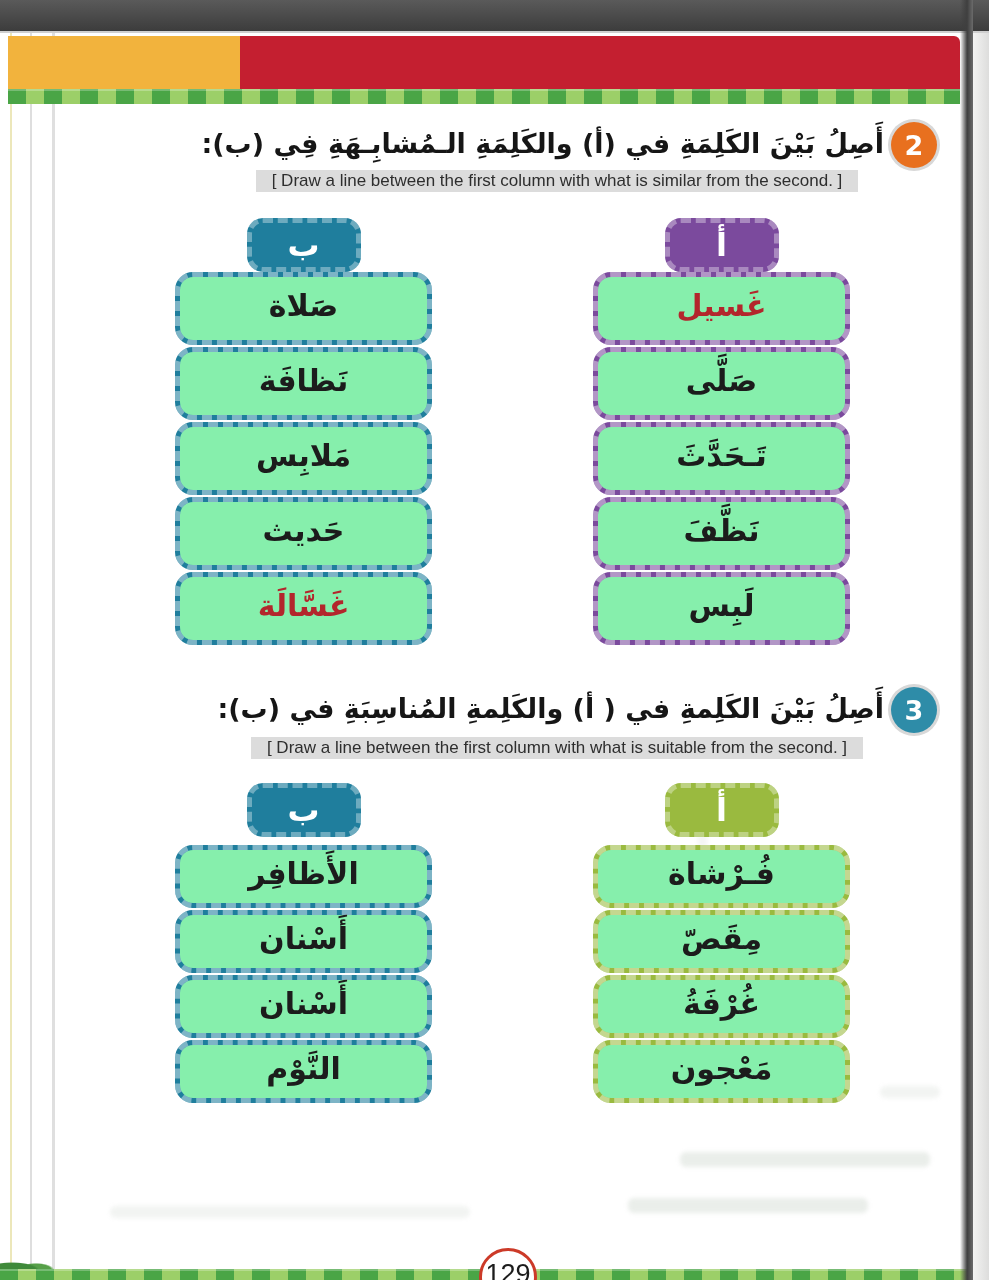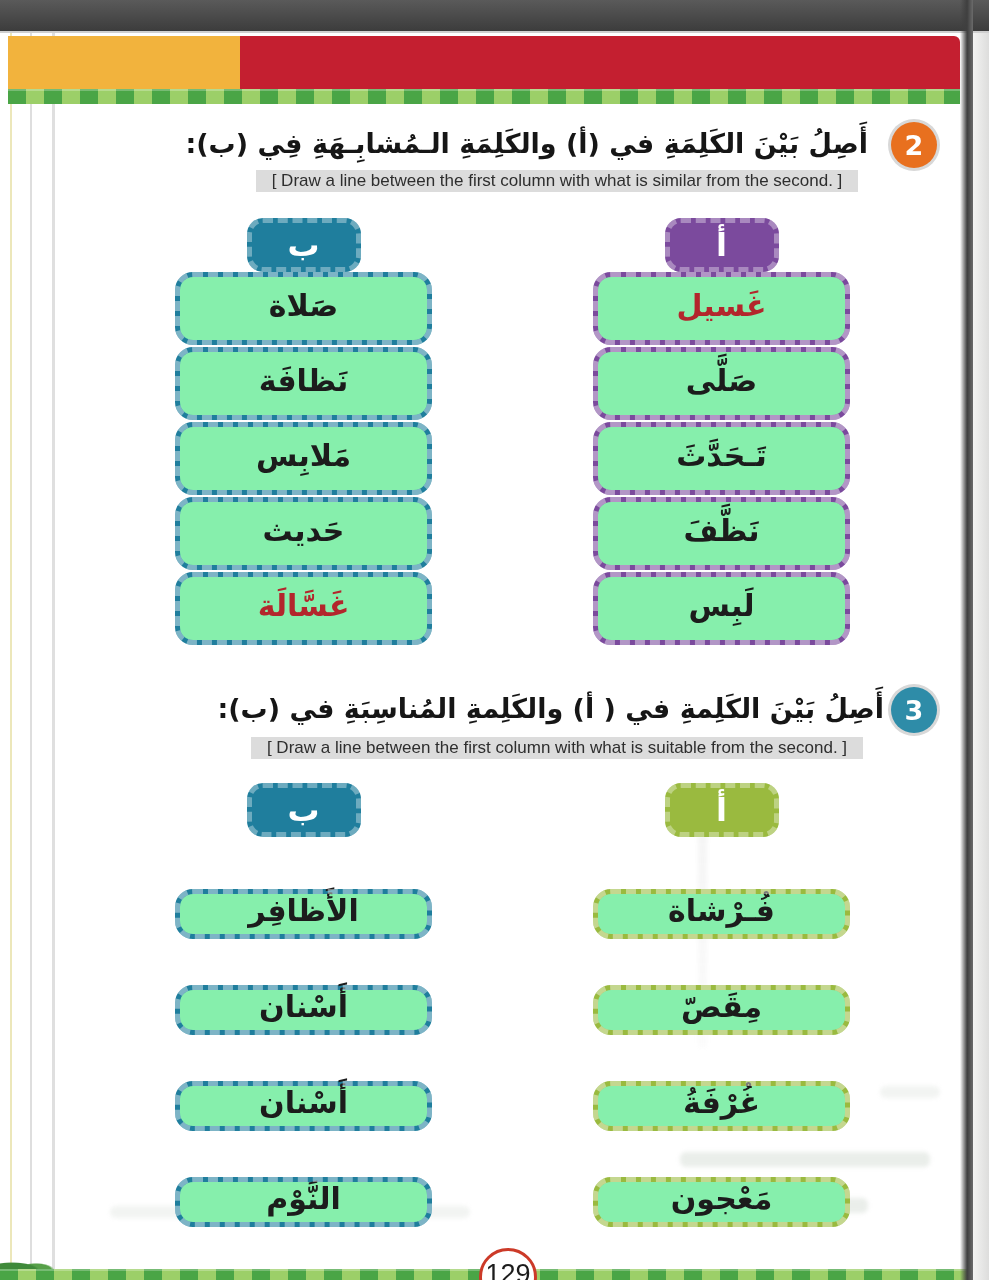--- a/index.html
+++ b/index.html
@@ -49,21 +49,21 @@
     display:flex;align-items:center;justify-content:center;
     color:#fff;font-size:32px;font-weight:bold;}
   .tab::after{content:"";position:absolute;inset:0;border-radius:16px;
     border:5px dashed rgba(255,255,255,.35);box-sizing:border-box;pointer-events:none;}
   .cards{display:flex;flex-direction:column;}
   .card{box-sizing:border-box;border-radius:18px;background:#86efac;margin-bottom:2px;
     display:flex;align-items:center;justify-content:center;position:relative;border:5px solid #000;}
   .card::after{content:"";position:absolute;inset:-5px;border-radius:18px;
     border:5px dashed rgba(255,255,255,.42);pointer-events:none;}
   .ex2 .card{height:73px;}
-  .ex3 .card{height:50px;margin-top:44px;}
+  .ex3 .card{height:63px;}
   .word{direction:rtl;font-size:30px;font-weight:bold;color:#1c1c1c;line-height:1;padding-bottom:6px;}
   .word[data-red="true"]{color:#B3262C;}
   .t-teal{background:#1F7E9D;}  .c-teal{border-color:#1F7E9D;}
   .t-purple{background:#7B4A9D;}.c-purple{border-color:#7B4A9D;}
   .t-olive{background:#9ABA3F;} .c-olive{border-color:#9ABA3F;}
 
   
   .page-circle{position:absolute;left:479px;top:1248px;width:58px;height:58px;z-index:5;
     border-radius:50%;background:#fff;border:3px solid #CC3A28;box-sizing:border-box;
     display:flex;justify-content:center;}
@@ -91,21 +91,21 @@
 <div class="edge-line el2"></div>
 <div class="edge-line el3"></div>
 
 <div class="band-colors">
   <div class="band-yellow"></div>
   <div class="band-red"></div>
 </div>
 <div class="stripes top"></div>
 
 <div class="badge orange" style="left:891px;top:122px;">2</div>
-<div class="ex-title" style="right:121px;top:128px;">أَصِلُ بَيْنَ الكَلِمَةِ في (أ) والكَلِمَةِ الـمُشابِـهَةِ فِي (ب):</div>
+<div class="ex-title" style="right:105px;top:128px;">أَصِلُ بَيْنَ الكَلِمَةِ في (أ) والكَلِمَةِ الـمُشابِـهَةِ فِي (ب):</div>
 <div class="ex-subtitle-row" style="left:207px;top:170px;width:700px;">
   <span class="ex-subtitle">[ Draw a line between the first column with what is similar from the second. ]</span>
 </div>
 
 <div class="column ex2" style="left:175px;top:218px;">
   <div class="tab t-teal">ب</div>
   <div class="cards">
     <div class="card c-teal">
       <span class="word" data-red="false">صَلاة</span>
     </div>

